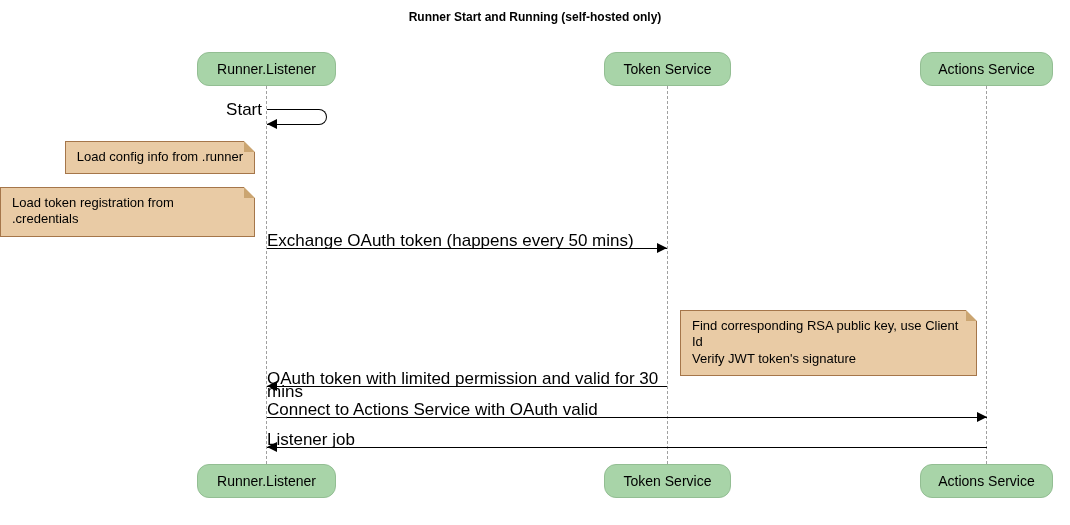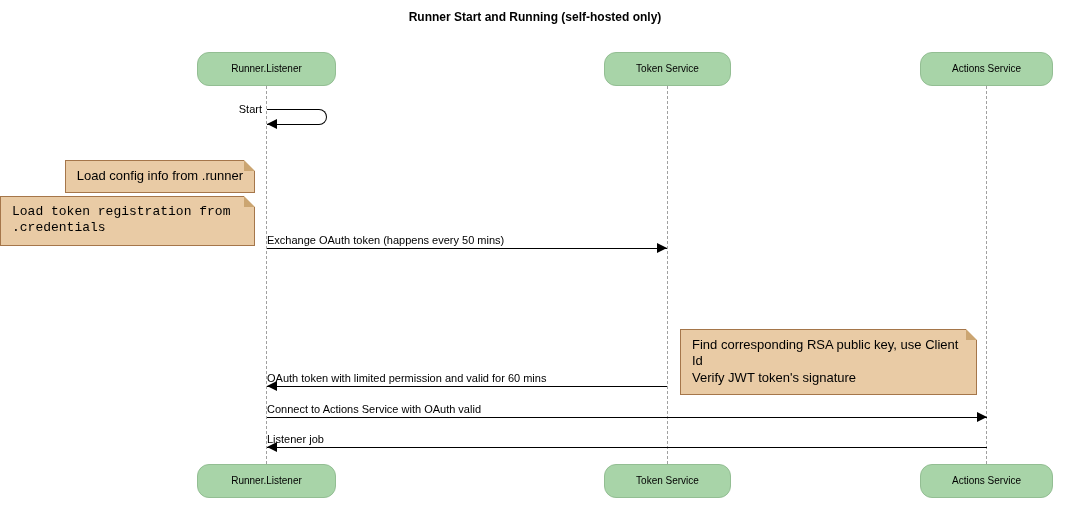--- a/index.html
+++ b/index.html
@@ -12,33 +12,33 @@
     font-size:12px;font-weight:bold;
   }
   .lifeline{
     position:absolute;top:86px;height:378px;width:0;
     border-left:1px dashed #A0A0A0;
   }
   .participant{
     position:absolute;height:34px;border-radius:12px;
     background:#A8D4A8;border:1px solid #93BE93;box-sizing:border-box;
     display:flex;align-items:center;justify-content:center;
-    font-size:10px;line-height:1;
+    font-size:14px;line-height:1;
   }
   .note{
     position:absolute;background:#E9CBA5;border:1px solid #A5764A;
-    box-sizing:border-box;font-size:13px;padding:7px 11px 8px 11px;margin-top:19px;
+    box-sizing:border-box;font-size:13px;padding:7px 11px 8px 11px;
   }
   .note-text{white-space:pre-line;display:block;line-height:1.25;}
   .fold{
     position:absolute;top:-1px;right:-1px;width:0;height:0;
     border-bottom:11px solid #CBA571;border-right:11px solid #ffffff;
   }
   .msg-line{position:absolute;height:0;border-top:1px solid #000;}
-  .msg-label{position:absolute;font-size:11px;line-height:13px;}
+  .msg-label{position:absolute;font-size:17px;line-height:13px;}
   .center{text-align:left;}
   .right{text-align:right;}
   .arr{position:absolute;width:0;height:0;border-top:5px solid transparent;border-bottom:5px solid transparent;}
   .arr-r{border-left:10px solid #000;}
   .arr-l{border-right:10px solid #000;}
   .self-loop{
     position:absolute;width:60px;height:16px;box-sizing:border-box;
     border:1px solid #000;border-left:none;border-radius:0 9px 9px 0;
   }
 </style>
@@ -65,37 +65,37 @@
 
   <div class="msg-label right" style="left:182px;top:103px;width:80px;">Start</div>
   <div class="self-loop" style="left:267px;top:109px;"></div>
   <span class="arr arr-l" style="left:267px;top:119px;"></span>
 
   <div class="note" style="right:815px;top:141px;white-space:nowrap;">
     <span class="fold"></span>
     <span class="note-text">Load config info from .runner</span>
   </div>
 
-  <div class="note" style="right:815px;top:177px;white-space:nowrap;font-family:Liberation Mono, monospace;">
+  <div class="note" style="right:815px;top:187px;white-space:nowrap;">
     <span class="fold"></span>
     <span class="note-text">Load token registration from .credentials</span>
   </div>
 
   <div class="msg-label center" style="left:267px;top:234px;width:400px;">Exchange OAuth token (happens every 50 mins)</div>
   <div class="msg-line" style="left:267px;top:248px;width:400px;"></div>
   <span class="arr arr-r" style="left:657px;top:243px;"></span>
 
 
   <div class="note" style="left:680px;top:310px;width:297px;">
     <span class="fold"></span>
     <span class="note-text">Find corresponding RSA public key, use Client Id
 Verify JWT token's signature</span>
   </div>
 
-  <div class="msg-label center" style="left:267px;top:372px;width:400px;">OAuth token with limited permission and valid for 60 mins</div>
+  <div class="msg-label center" style="left:267px;top:372px;width:400px;">OAuth token with limited permission and valid for 30 mins</div>
   <div class="msg-line" style="left:267px;top:386px;width:400px;"></div>
   <span class="arr arr-l" style="left:267px;top:381px;"></span>
 
   <div class="msg-label center" style="left:267px;top:403px;width:720px;">Connect to Actions Service with OAuth valid</div>
   <div class="msg-line" style="left:267px;top:417px;width:720px;"></div>
   <span class="arr arr-r" style="left:977px;top:412px;"></span>
 
   <div class="msg-label center" style="left:267px;top:433px;width:720px;">Listener job</div>
   <div class="msg-line" style="left:267px;top:447px;width:720px;"></div>
   <span class="arr arr-l" style="left:267px;top:442px;"></span>

